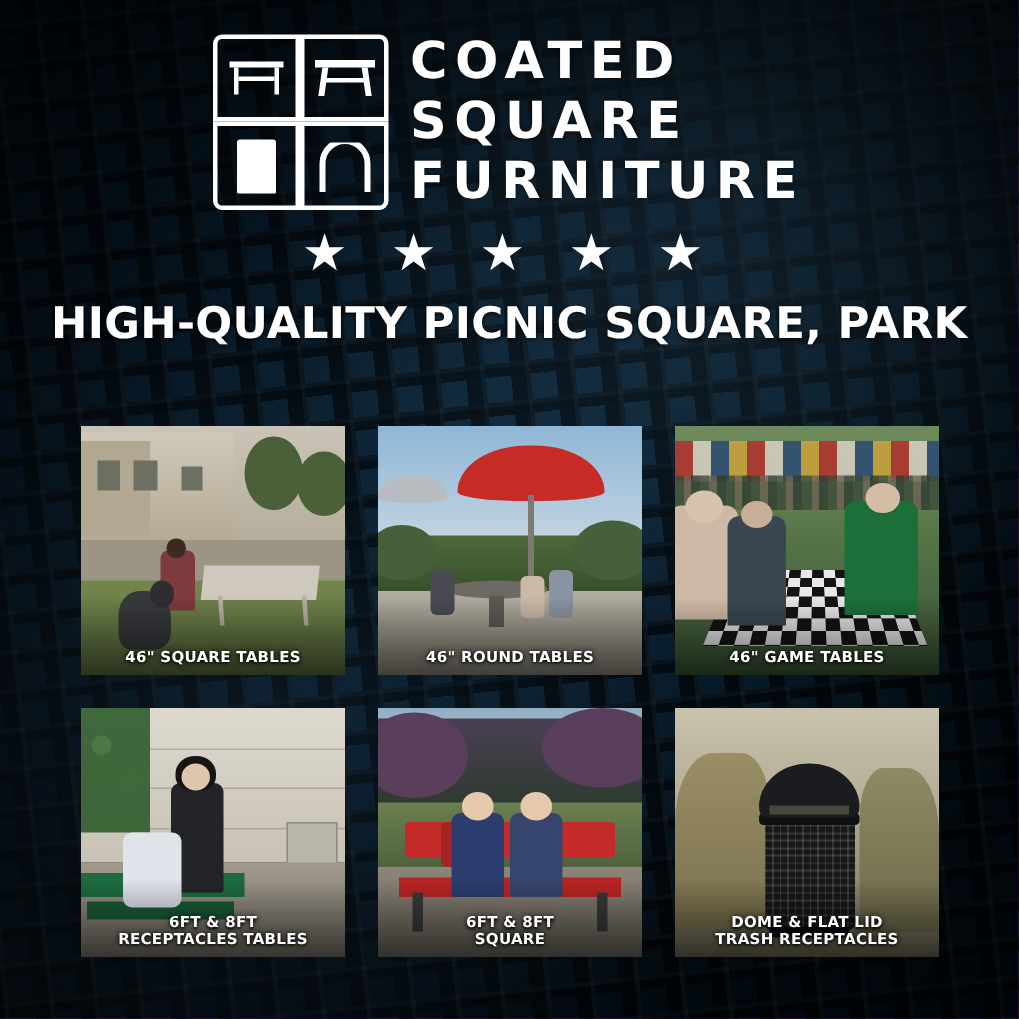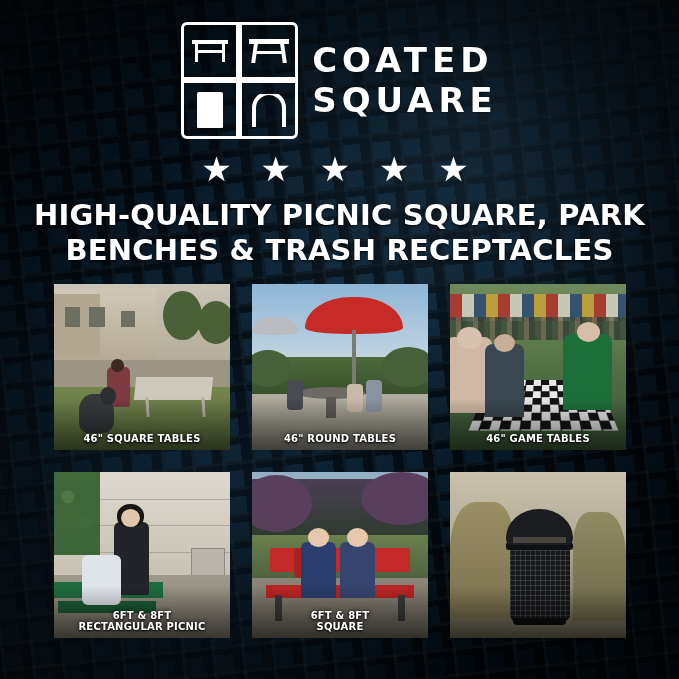--- a/index.html
+++ b/index.html
@@ -317,28 +317,28 @@
           <rect x="7" y="15" width="26" height="3" fill="#fff"></rect>
         </svg>
         <div class="glyph-can"></div>
         <svg class="glyph-arch" viewBox="0 0 36 34">
           <path d="M3 33 L3 14 A15 15 0 0 1 33 14 L33 33" fill="none" stroke="#fff" stroke-width="4"></path>
         </svg>
       </div>
       <div class="logo-text">
         <div class="logo-line">COATED</div>
         <div class="logo-line">SQUARE</div>
+        <div class="logo-line">FURNITURE</div>
       </div>
     </div>
 
     <div class="stars">★ ★ ★ ★ ★</div>
 
     <div class="headline">
       <div>HIGH-QUALITY PICNIC SQUARE, PARK</div>
-      <div>BENCHES &amp; TRASH RECEPTACLES</div>
     </div>
 
     <div class="grid">
 
       <div class="card">
         <div class="photo">
           <div class="p1-sky"></div>
           <div class="p1-bldg"></div>
           <div class="p1-bldg2"></div>
           <div class="p1-win" style="left:6%;top:14%;width:9%;height:12%"></div>
@@ -414,21 +414,21 @@
           <div class="p4-table"></div>
           <div class="p4-bench"></div>
           <div class="p4-woman"></div>
           <div class="p4-woman-hair"></div>
           <div class="p4-woman-head"></div>
           <div class="p4-child"></div>
         </div>
         <div class="card-shade"></div>
         <div class="caption">
           <div>6FT &amp; 8FT</div>
-          <div>RECTANGULAR PICNIC</div>
+          <div>RECEPTACLES TABLES</div>
         </div>
       </div>
 
       <div class="card">
         <div class="photo">
           <div class="p5-sky"></div>
           <div class="p5-trees"></div>
           <div class="p5-tree-b" style="left:-6%;top:2%;width:40%;height:34%"></div>
           <div class="p5-tree-b" style="left:62%;top:0%;width:46%;height:32%"></div>
           <div class="p5-grass"></div>
@@ -456,18 +456,20 @@
           <div class="p6-grass-l"></div>
           <div class="p6-grass-r"></div>
           <div class="p6-can-body"></div>
           <div class="p6-can-rim"></div>
           <div class="p6-dome"></div>
           <div class="p6-dome-gap"></div>
           <div class="p6-base"></div>
         </div>
         <div class="card-shade"></div>
         <div class="caption">
+          <div>DOME &amp; FLAT LID</div>
+          <div>TRASH RECEPTACLES</div>
         </div>
       </div>
 
     </div>
   </div>
 </div>
 
 </body></html>

